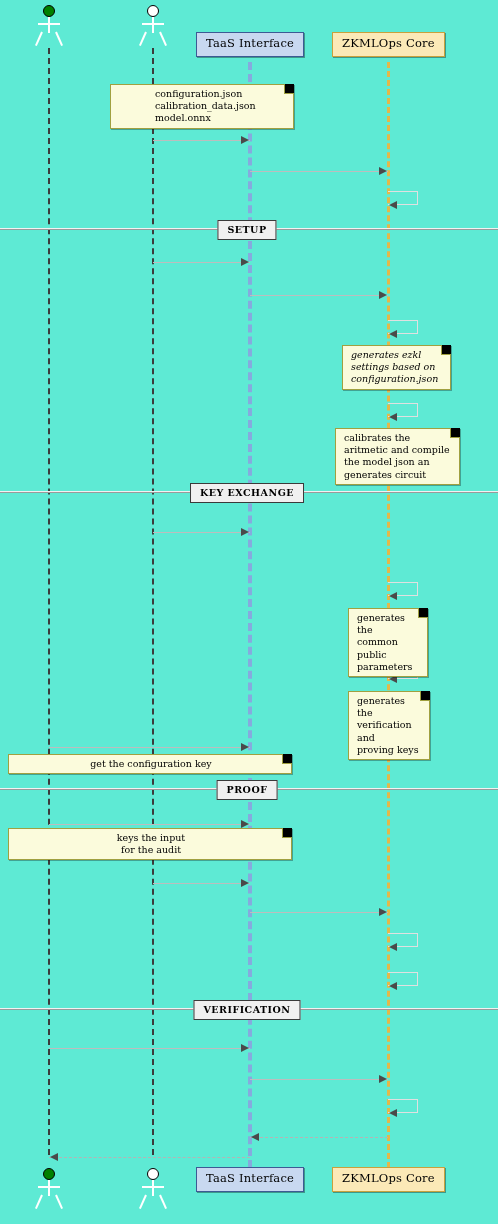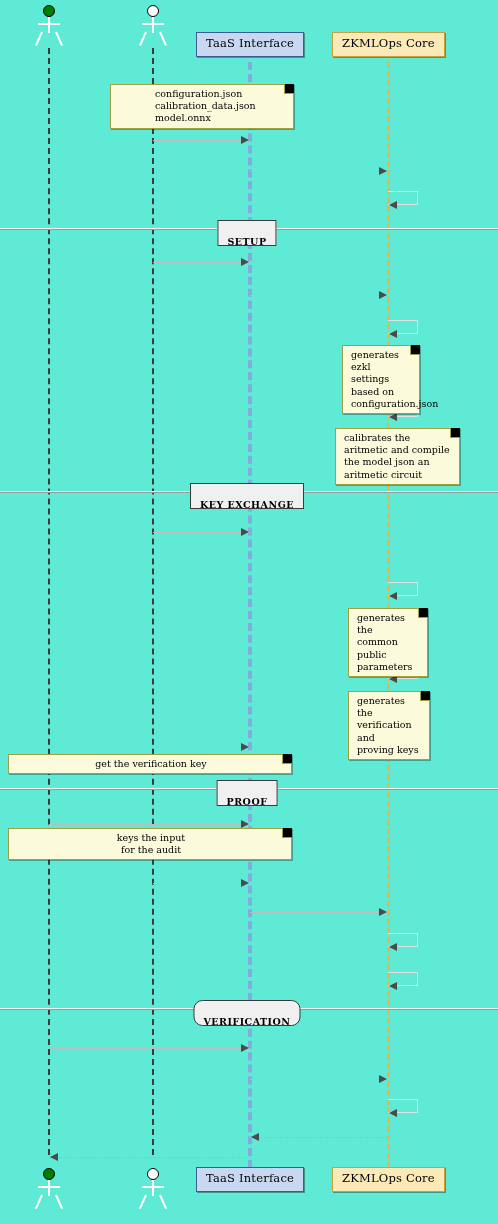--- a/index.html
+++ b/index.html
@@ -56,21 +56,21 @@
               background:#000;border-left:1px solid #A0A040;border-bottom:1px solid #A0A040;}
   .note.center{text-align:center;}
   .note.indent{padding-left:44px;}
 
   
   .divider{position:absolute;left:0;width:498px;height:20px;}
   .divider .bar{position:absolute;left:0;top:8px;width:498px;height:0;
                 border-top:1px solid #F2F2F2;border-bottom:1px solid #9A9A9A;}
   .divider .lbl{position:absolute;top:0;box-sizing:border-box;background:#F0F0F0;
                 border:1px solid #3A3A3A;color:#000;font-size:9.5px;font-weight:bold;
-                line-height:18px;height:20px;padding:12px 9px;white-space:nowrap;
+                line-height:18px;height:20px;padding:0 9px;white-space:nowrap;
                 letter-spacing:.5px;text-align:center;
                 transform:translateX(-50%);}
 </style>
 </head>
 <body>
 
 <div id="canvas">
     <div class="lifeline ll-actor" style="left: 48px; top: 48px; height: 1107px;"></div>
     <div class="lifeline ll-actor" style="left: 152px; top: 48px; height: 1107px;"></div>
     <div class="lifeline ll-taas" style="left: 248px; top: 62px; height: 1106px;"></div>
@@ -148,47 +148,47 @@
     <div class="msg dashed" style="left: 250px; top: 1137px; width: 138px;"></div>
     <div class="ahead l" style="top: 1133px; left: 251px;"></div>
     <div class="msg dashed" style="left: 49px; top: 1157px; width: 201px;"></div>
     <div class="ahead l" style="top: 1153px; left: 50px;"></div>
     <div class="note indent" style="left: 110px; top: 84px; width: 184px;">
       <div>configuration.json</div>
       <div>calibration_data.json</div>
       <div>model.onnx</div>
       <div class="fold"></div>
     </div>
-    <div class="note" style="left: 342px; top: 345px; width: 78px;">
+    <div class="note" style="left: 342px; top: 345px; width: 109px; font-style: italic;">
       <div>generates ezkl</div>
       <div>settings based on</div>
       <div>configuration.json</div>
       <div class="fold"></div>
     </div>
     <div class="note" style="left: 335px; top: 428px; width: 125px;">
       <div>calibrates the</div>
       <div>aritmetic and compile</div>
       <div>the model json an</div>
-      <div>aritmetic circuit</div>
+      <div>generates circuit</div>
       <div class="fold"></div>
     </div>
     <div class="note" style="left: 348px; top: 608px; width: 80px;">
       <div>generates the</div>
       <div>common public</div>
       <div>parameters</div>
       <div class="fold"></div>
     </div>
     <div class="note" style="left: 348px; top: 691px; width: 82px;">
       <div>generates the</div>
       <div>verification and</div>
       <div>proving keys</div>
       <div class="fold"></div>
     </div>
     <div class="note center" style="left: 8px; top: 754px; width: 284px;">
-      <div>get the verification key</div>
+      <div>get the configuration key</div>
       <div class="fold"></div>
     </div>
     <div class="note center" style="left: 8px; top: 828px; width: 284px;">
       <div>keys the input</div>
       <div>for the audit</div>
       <div class="fold"></div>
     </div>
     <div class="divider" style="top: 220px;">
       <div class="bar"></div>
       <div class="lbl" style="left: 247px;">SETUP</div>
@@ -196,15 +196,15 @@
     <div class="divider" style="top: 483px;">
       <div class="bar"></div>
       <div class="lbl" style="left: 247px;">KEY EXCHANGE</div>
     </div>
     <div class="divider" style="top: 780px;">
       <div class="bar"></div>
       <div class="lbl" style="left: 247px;">PROOF</div>
     </div>
     <div class="divider" style="top: 1000px;">
       <div class="bar"></div>
-      <div class="lbl" style="left: 247px; border-radius: 9px;">VERIFICATION</div>
+      <div class="lbl" style="left: 247px;">VERIFICATION</div>
     </div>
   </div>
 
 </body></html>

